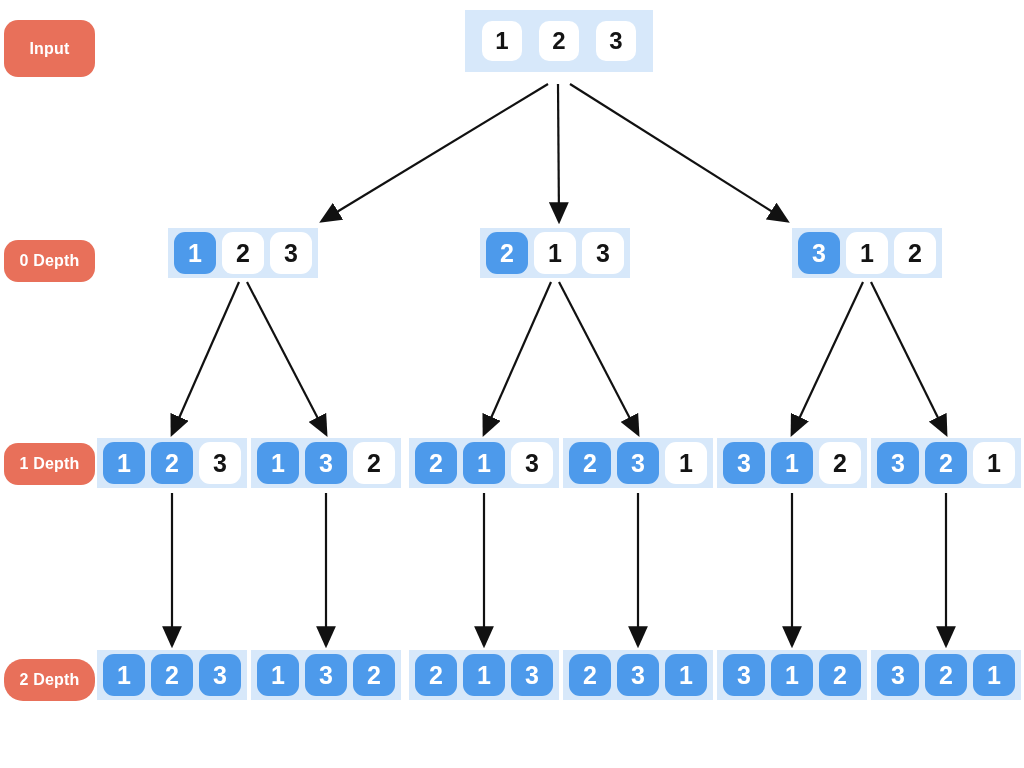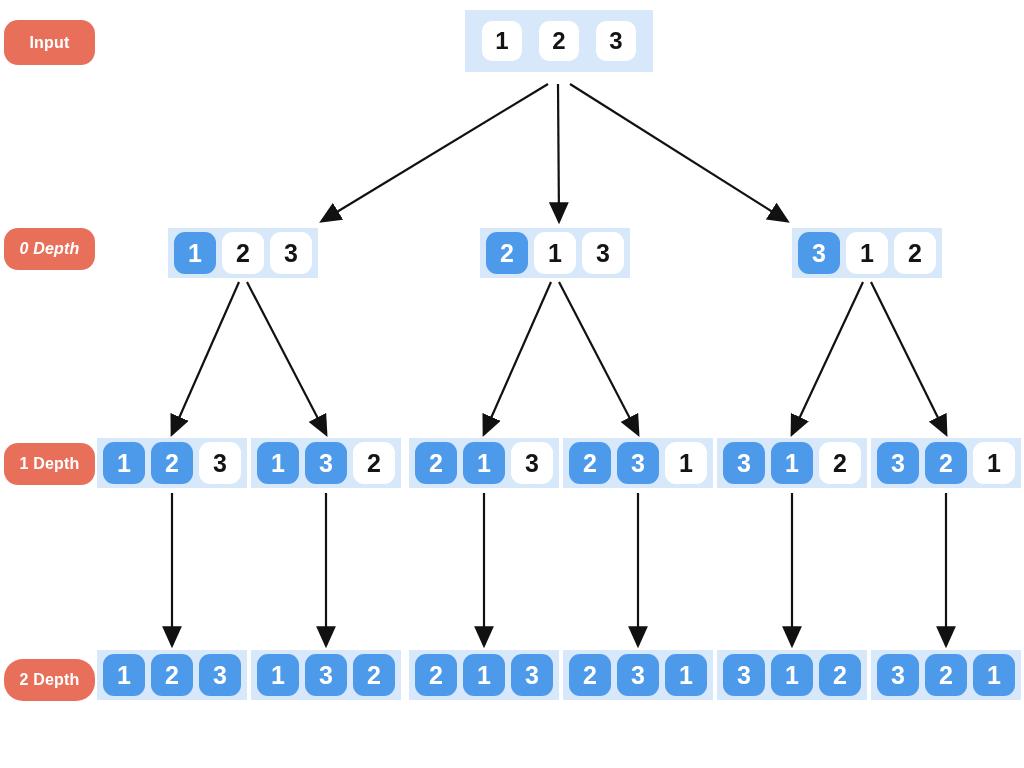--- a/index.html
+++ b/index.html
@@ -51,22 +51,22 @@
         <line x1="871" y1="282" x2="946" y2="434" marker-end="url(#ah)"></line>
         <line x1="172" y1="493" x2="172" y2="645" marker-end="url(#ah)"></line>
         <line x1="326" y1="493" x2="326" y2="645" marker-end="url(#ah)"></line>
         <line x1="484" y1="493" x2="484" y2="645" marker-end="url(#ah)"></line>
         <line x1="638" y1="493" x2="638" y2="645" marker-end="url(#ah)"></line>
         <line x1="792" y1="493" x2="792" y2="645" marker-end="url(#ah)"></line>
         <line x1="946" y1="493" x2="946" y2="645" marker-end="url(#ah)"></line>
       </g>
   </svg>
 
-  <div class="rlabel" style="top:20px;height:45px;">Input</div>
-  <div class="rlabel" style="top:228px;font-style:italic;">0 Depth</div>
+  <div class="rlabel" style="top:20px;height:57px;">Input</div>
+  <div class="rlabel" style="top:240px;">0 Depth</div>
   <div class="rlabel" style="top:443px;">1 Depth</div>
   <div class="rlabel" style="top:659px;border-radius:19px;">2 Depth</div>
 
   <div id="nodes">
       <div class="node root" style="left: 465px; top: 10px; width: 188px; height: 62px;">
         <div class="cell off">1</div>
         <div class="cell off">2</div>
         <div class="cell off">3</div>
       </div>
       <div class="node" style="left: 168px; top: 228px; width: 150px; height: 50px;">

